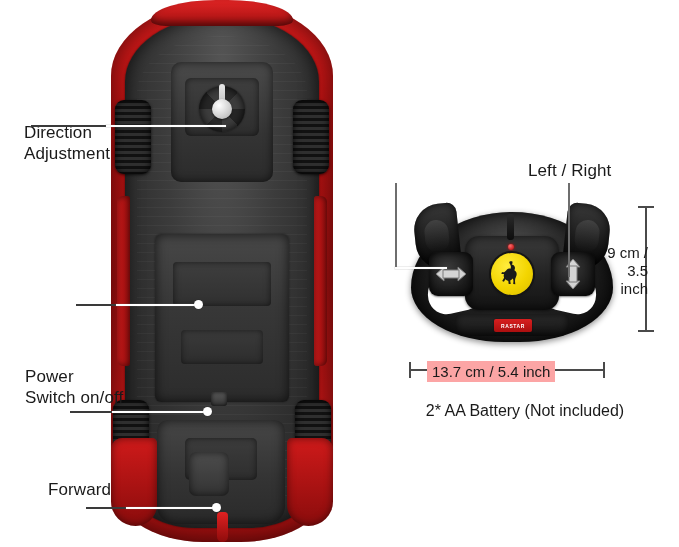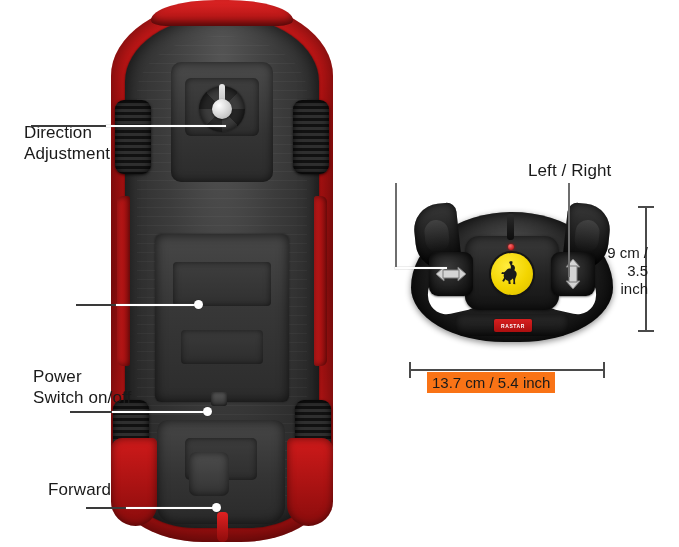--- a/index.html
+++ b/index.html
@@ -362,22 +362,22 @@
     width: 196px; height: 2px;
     background: #4a4a4a;
   }
   .dim-h::before, .dim-h::after {
     content:""; position:absolute; top:-7px; width:2px; height:16px; background:#4a4a4a;
   }
   .dim-h::before { left: 0; }
   .dim-h::after  { right: 0; }
   .dim-h-label {
     position:absolute;
-    left: 427px; top: 372px;
-    background: #f97316;
+    left: 427px; top: 361px;
+    background: #fca5a5;
     padding: 0 5px;
     font-size: 15px;
     line-height: 21px;
     color: #1a1a1a;
     font-family: "Liberation Sans", sans-serif;
   }
   .note-bottom {
     position:absolute;
     left: 399px; top: 402px;
     width: 252px;
@@ -422,21 +422,21 @@
 
   <div class="label" style="left:24px; top:78px;margin-top:44px;">Direction
 Adjustment</div>
   <div class="leader-h dark" style="left:31px; top:125px; width:75px;"></div>
   <div class="leader-h" style="left:106px; top:125px; width:120px;"></div>
 
   <div class="leader-h dark" style="left:76px; top:304px; width:40px;"></div>
   <div class="leader-h" style="left:116px; top:304px; width:82px;"></div>
   <div class="leader-dot" style="left:194px; top:300px;"></div>
 
-  <div class="label" style="left:33px; top:366px;">Power
+  <div class="label" style="left:25px; top:366px;">Power
 Switch on/off</div>
   <div class="leader-h dark" style="left:70px; top:411px; width:42px;"></div>
   <div class="leader-h" style="left:112px; top:411px; width:95px;"></div>
   <div class="leader-dot" style="left:203px; top:407px;"></div>
 
   <div class="label" style="left:48px; top:479px;">Forward</div>
   <div class="leader-h dark" style="left:86px; top:507px; width:40px;"></div>
   <div class="leader-h" style="left:126px; top:507px; width:90px;"></div>
   <div class="leader-dot" style="left:212px; top:503px;"></div>
 
@@ -482,14 +482,15 @@
   <div class="label" style="left:528px; top:160px;">Left / Right</div>
   <div class="leader-v" style="left:568px; top:183px; height:94px;"></div>
 
   <div class="dim-v"></div>
   <div class="dim-v-label">9 cm /
 3.5 inch</div>
 
   <div class="dim-h"></div>
   <div class="dim-h-label">13.7 cm / 5.4 inch</div>
 
+  <div class="note-bottom">2* AA Battery (Not included)</div>
 
 </div>
 
 </body></html>

